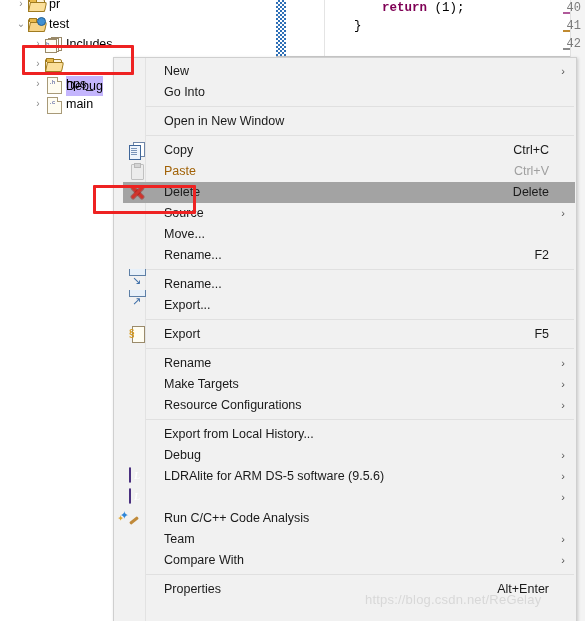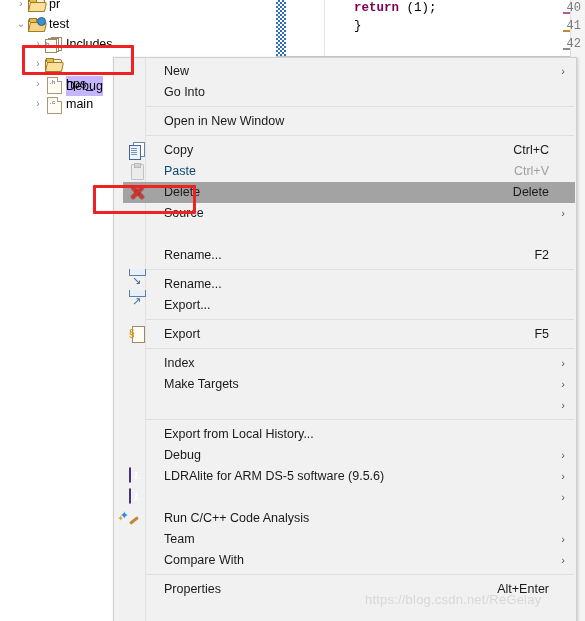--- a/index.html
+++ b/index.html
@@ -71,21 +71,21 @@
   }
   .mrail{position:absolute;left:0;top:0;width:31px;height:100%;background:#f1f1f1;}
   .mrailline{position:absolute;left:31px;top:0;width:1px;height:100%;background:#e2e2e2;}
   .mi{
     position:absolute;left:9px;right:1px;height:21px;display:flex;align-items:center;
     white-space:nowrap;
   }
   .mi.hl{background:#a3a3a3;}
   .mi .micon{position:absolute;left:6px;top:2px;width:18px;height:17px;}
   .mi .mlabel{position:absolute;left:41px;font-size:12.5px;color:#1a1a1a;line-height:21px;}
-  .mi.disabled .mlabel{color:#0c4a6e;}
+  .mi.disabled .mlabel{color:#a16207;}
   .mi .maccel{position:absolute;right:26px;font-size:12.5px;color:#1a1a1a;line-height:21px;}
   .mi.disabled .maccel{color:#a0a0a0;}
   .mi .marrow{position:absolute;right:10px;font-size:11px;color:#555;line-height:21px;}
   .msep{position:absolute;left:32px;right:2px;height:1px;background:#e0e0e0;}
 
   
   .mic-copy{position:relative;width:16px;height:16px;}
   .mic-copy .b{position:absolute;left:4px;top:0;width:10px;height:13px;background:#fff;border:1px solid #6f86a8;}
   .mic-copy .f{position:absolute;left:0px;top:3px;width:10px;height:13px;background:#eef4fb;border:1px solid #3f6699;}
   .mic-copy .l{position:absolute;left:2px;top:6px;width:6px;height:1px;background:#7a94b8;box-shadow:0 2px 0 #7a94b8,0 4px 0 #7a94b8,0 6px 0 #7a94b8;}
@@ -199,21 +199,21 @@
   <div class="vrule"></div>
   <div class="hline"></div>
   <div class="below"></div>
   <div class="sbar"></div>
   <div class="tick" style="top:12px;background:#b05a9a;"></div>
   <div class="tick" style="top:30px;background:#c08a30;"></div>
   <div class="tick" style="top:48px;background:#8a8a8a;"></div>
   <div class="tick" style="top:330px;background:#3f8f4f;"></div>
   <div class="tick" style="top:342px;background:#3f8f4f;"></div>
 <div class="lnum" style="top: 1px;">40</div>
-    <div class="codeline" style="top: 1px; padding-left: 28px;"><span class="kw">return</span><span> (1);</span></div>
+    <div class="codeline" style="top: 1px; padding-left: 56px;"><span class="kw">return</span><span> (1);</span></div>
     <div class="lnum" style="top: 19px;">41</div>
     <div class="codeline" style="top: 19px; padding-left: 28px;"><span>}</span></div>
     <div class="lnum" style="top: 37px;">42</div>
     <div class="codeline" style="top: 37px; padding-left: 0px;"><span></span></div>
   </div>
 
 <div id="ctxmenu">
   <div class="mrail"></div>
   <div class="mrailline"></div>
 <div class="mi" style="top: 3px;">
@@ -240,20 +240,23 @@
     </div>
     <div class="mi hl" style="top: 124px;">
       <span class="micon"><span class="mic-x"></span></span>
       <span class="mlabel">Delete</span>
       <span class="maccel">Delete</span>
     </div>
     <div class="mi" style="top: 145px;">
       <span class="mlabel">Source</span>
       <span class="marrow">›</span>
     </div>
+    <div class="mi" style="top: 166px;">
+      <span class="mlabel">Move...</span>
+    </div>
     <div class="mi" style="top: 187px;">
       <span class="mlabel">Rename...</span>
       <span class="maccel">F2</span>
     </div>
     <div class="msep" style="top: 211px;"></div>
     <div class="mi" style="top: 216px;">
       <span class="micon"><span class="mic-imp"><span class="arr">↘</span><span class="tray"></span></span></span>
       <span class="mlabel">Rename...</span>
     </div>
     <div class="mi" style="top: 237px;">
@@ -261,28 +264,29 @@
       <span class="mlabel">Export...</span>
     </div>
     <div class="msep" style="top: 261px;"></div>
     <div class="mi" style="top: 266px;">
       <span class="micon"><span class="mic-ref"><span class="pg"></span><span class="sw">§</span></span></span>
       <span class="mlabel">Export</span>
       <span class="maccel">F5</span>
     </div>
     <div class="msep" style="top: 290px;"></div>
     <div class="mi" style="top: 295px;">
-      <span class="mlabel">Index</span>
+      <span class="mlabel">Rename</span>
       <span class="marrow">›</span>
     </div>
     <div class="mi" style="top: 316px; text-align: right;">
       <span class="mlabel">Make Targets</span>
       <span class="marrow">›</span>
     </div>
     <div class="mi" style="top: 337px;">
+      <span class="mlabel">Resource Configurations</span>
       <span class="marrow">›</span>
     </div>
     <div class="msep" style="top: 361px;"></div>
     <div class="mi" style="top: 366px;">
       <span class="mlabel">Export from Local History...</span>
     </div>
     <div class="mi" style="top: 387px;">
       <span class="mlabel">Debug</span>
       <span class="marrow">›</span>
     </div>

